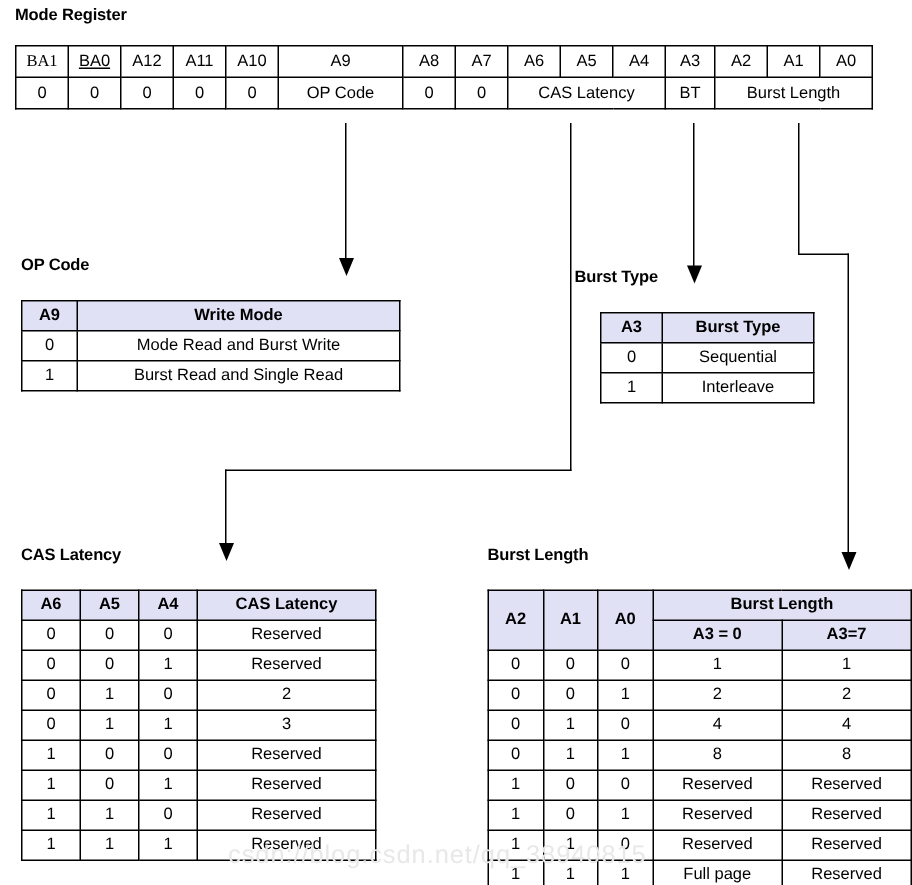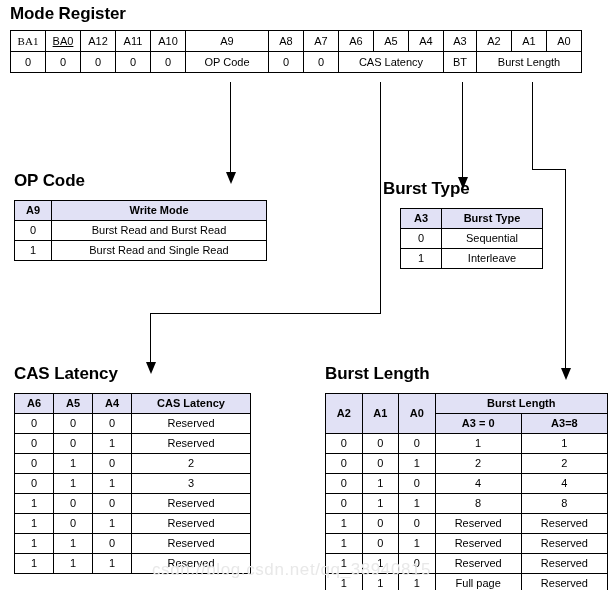--- a/index.html
+++ b/index.html
@@ -10,21 +10,21 @@
   body {
     width: 608px;
     height: 590px;
     position: relative;
     font-family: "Liberation Sans", sans-serif;
     color: #000000;
     overflow: hidden;
   }
   .section-title {
     position: absolute;
-    font-size: 17px;
+    font-size: 11px;
     font-weight: bold;
     color: #000000;
     letter-spacing: -0.1px;
     white-space: nowrap;
   }
   table.grid {
     position: absolute;
     border-collapse: collapse;
     background: #ffffff;
     font-size: 11px;
@@ -153,21 +153,21 @@
 <table class="grid" id="opcode-table">
   <thead>
     <tr id="opcode-head">
         <th class="c-bit">A9</th>
         <th class="c-mode">Write Mode</th>
       </tr>
   </thead>
   <tbody id="opcode-body">
       <tr>
         <td class="c-bit">0</td>
-        <td class="c-mode">Burst Read and Burst Read</td>
+        <td class="c-mode">Mode Read and Burst Write</td>
       </tr>
       <tr>
         <td class="c-bit">1</td>
         <td class="c-mode">Burst Read and Single Read</td>
       </tr>
     </tbody>
 </table>
 
 <div class="section-title" style="left:383px; top:179px;">Burst Type</div>
 <table class="grid" id="bursttype-table">
@@ -255,21 +255,21 @@
 <table class="grid" id="burstlength-table">
   <thead>
     <tr id="bl-head1">
         <th rowspan="2" class="c-bit">A2</th>
         <th rowspan="2" class="c-bit">A1</th>
         <th rowspan="2" class="c-bit">A0</th>
         <th colspan="2">Burst Length</th>
       </tr>
     <tr id="bl-head2">
         <th class="c-val">A3 = 0</th>
-        <th class="c-val">A3=8</th>
+        <th class="c-val">A3=7</th>
       </tr>
   </thead>
   <tbody id="burstlength-body">
       <tr>
         <td class="c-bit">0</td>
         <td class="c-bit">0</td>
         <td class="c-bit">0</td>
         <td class="c-val">1</td>
         <td class="c-val">1</td>
       </tr>

